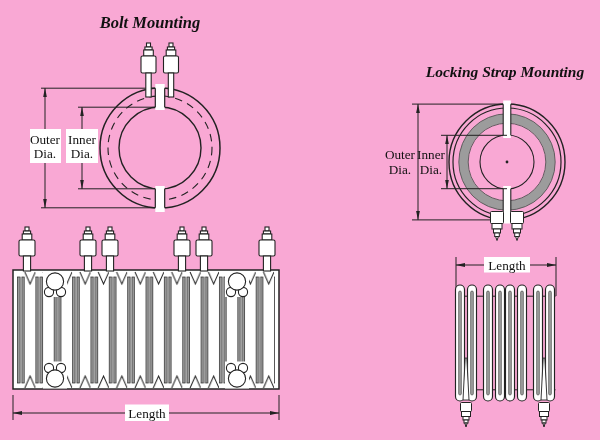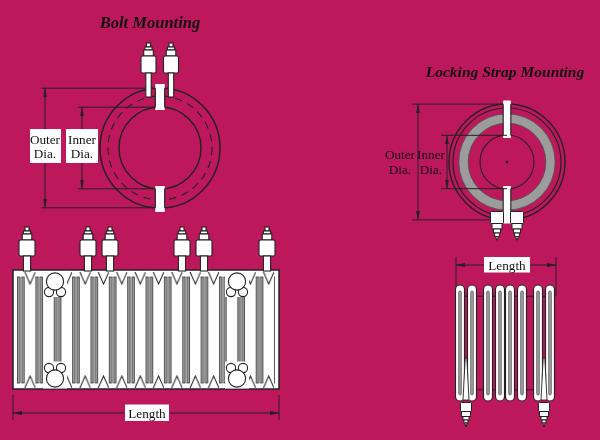--- a/index.html
+++ b/index.html
@@ -1,16 +1,16 @@
 <!DOCTYPE html>
 <html><head>
 <meta charset="utf-8">
 <style>
   html,body{margin:0;padding:0;background:#ffffff;}
-  #stage{position:relative;width:600px;height:440px;background:#be185d;overflow:hidden;}
+  #stage{position:relative;width:600px;height:440px;background:#f9a8d4;overflow:hidden;}
   svg{display:block;}
   text{font-family:"Liberation Serif", serif; fill:#111111;}
   .title{font-size:16.5px;font-weight:bold;font-style:italic;}
   .title2{font-size:15.5px;font-weight:bold;font-style:italic;}
   .lbl{font-size:13.2px;}
 </style>
 </head>
 <body>
 
 <div id="stage">

